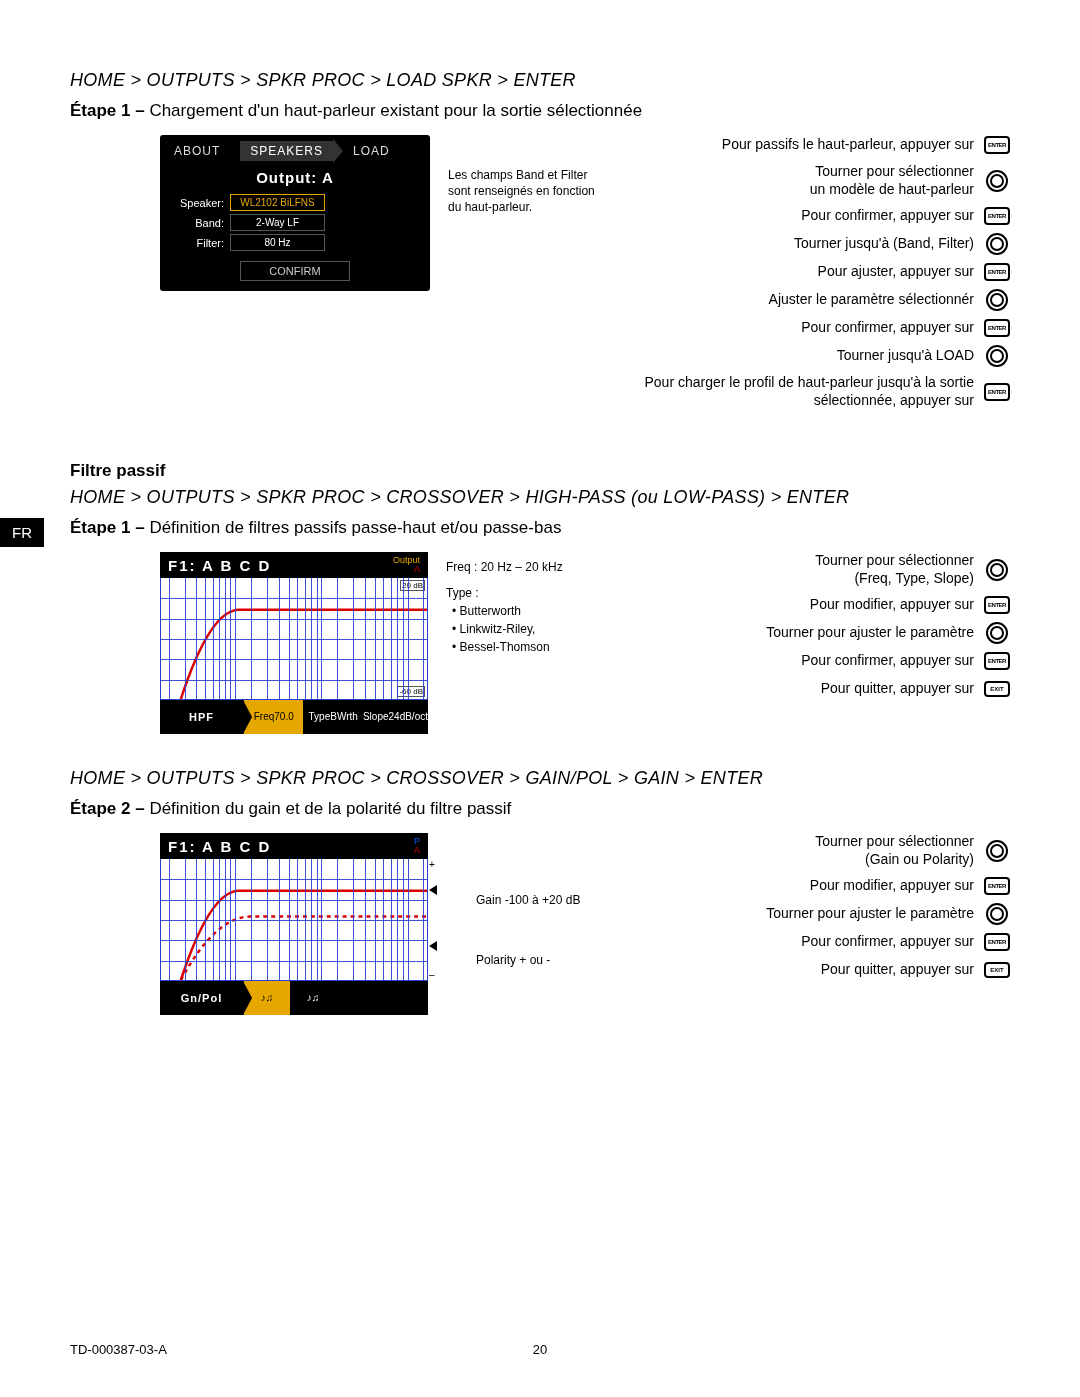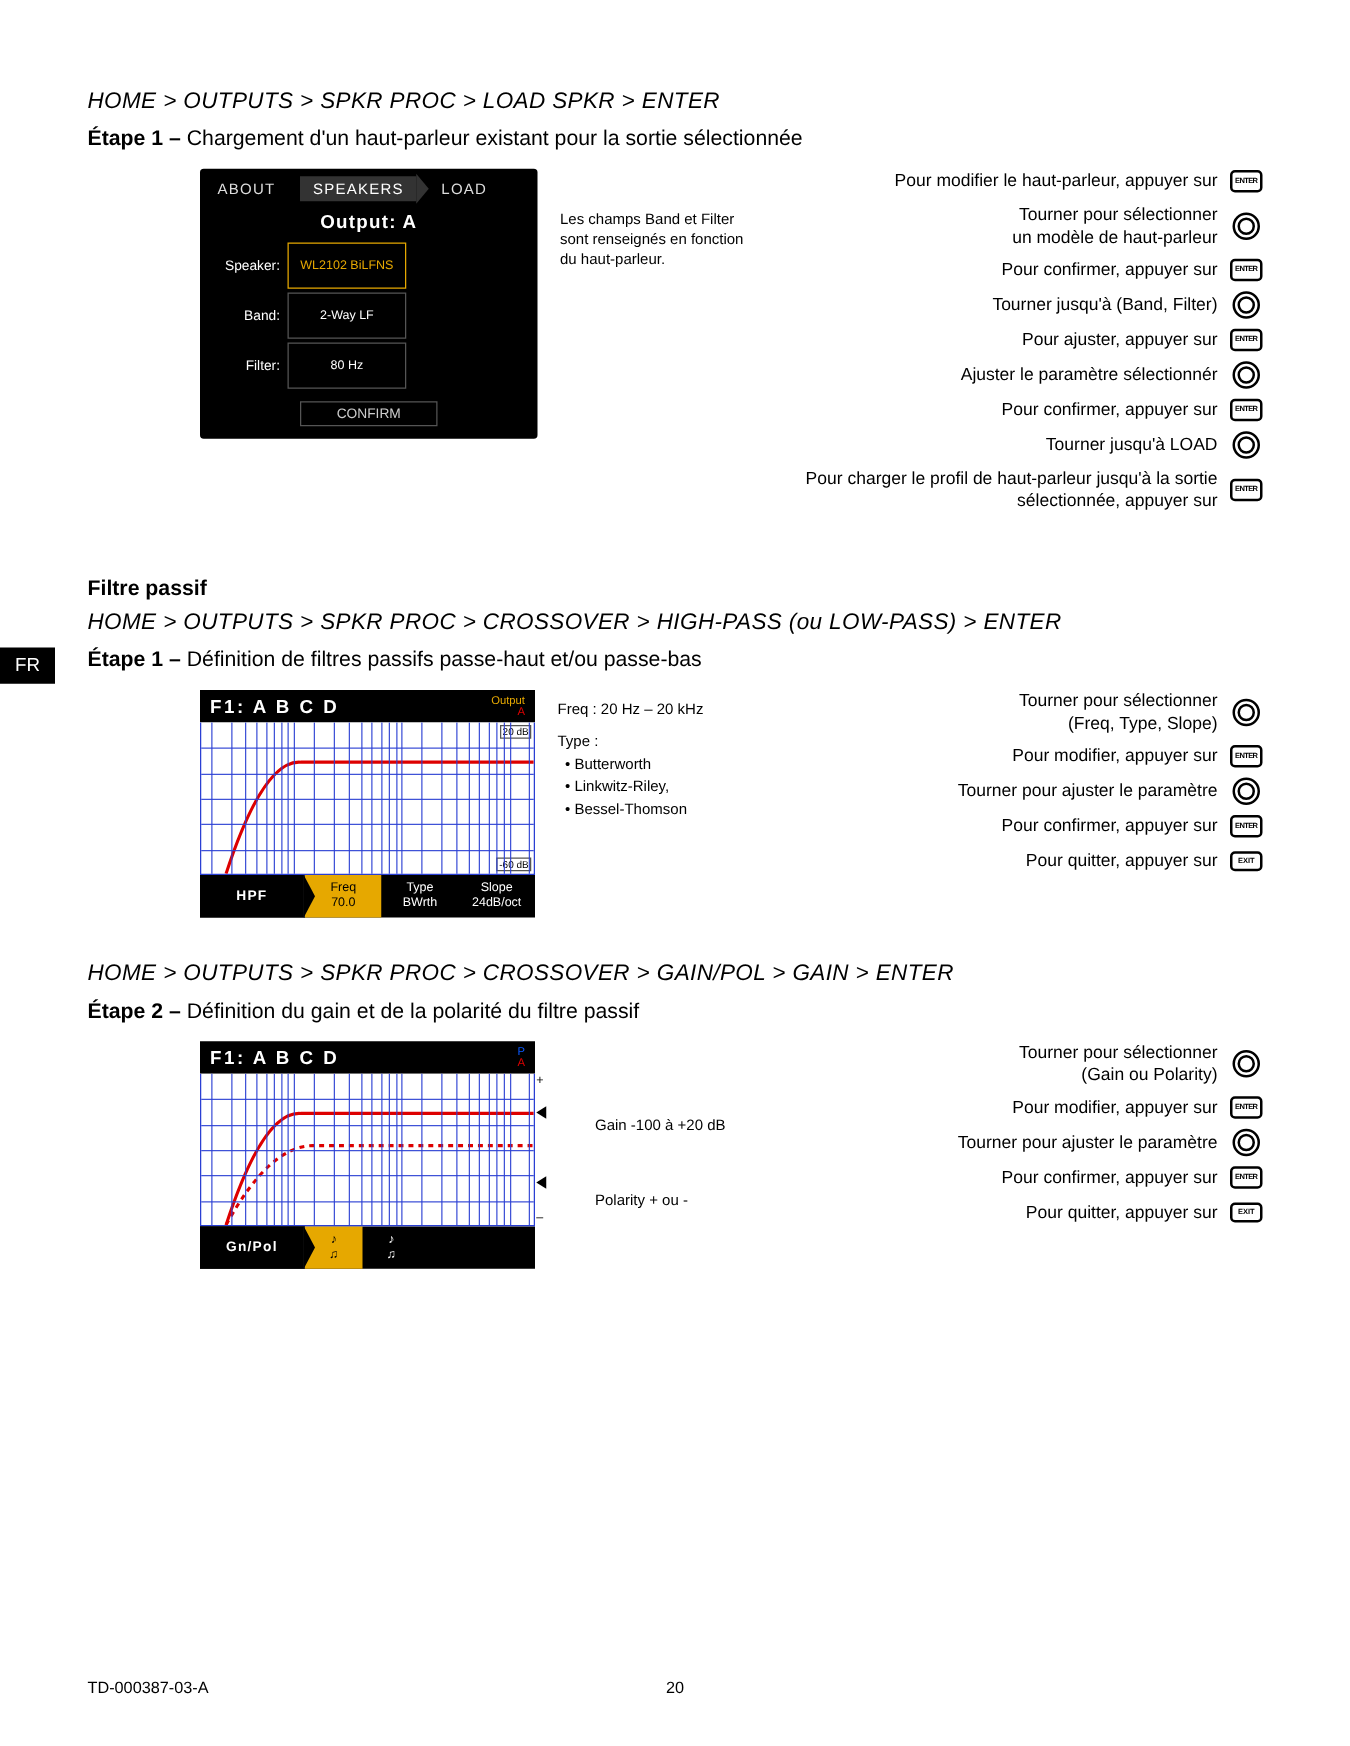--- a/index.html
+++ b/index.html
@@ -18,21 +18,21 @@
   .section-row { display: flex; align-items: flex-start; gap: 18px; }
   .device-panel { width: 270px; background:#000; border-radius:3px; padding:4px 4px 10px 4px; color:#fff; font-size:12px; }
   .tab-row { display:flex; align-items:center; height:24px; }
   .tab { padding:3px 10px; font-size:12px; letter-spacing:1px; color:#ddd; }
   .tab.active { background:#333; color:#fff; }
   .tab-arrow { width:0; height:0; border-top:12px solid transparent; border-bottom:12px solid transparent; border-left:10px solid #000; }
   .tab-arrow.lit { border-left-color:#333; }
   .output-label { text-align:center; font-weight:bold; font-size:15px; letter-spacing:1px; margin:6px 0 8px; }
   .field-row { display:flex; align-items:center; margin:3px 0 3px 6px; font-size:11px; }
   .field-row span.lbl { width:54px; text-align:right; margin-right:6px; }
-  .field-row span.val { border:1px solid #555; padding:12px 8px; min-width:95px; text-align:center; font-size:10px; }
+  .field-row span.val { border:1px solid #555; padding:2px 8px; min-width:95px; text-align:center; font-size:10px; }
   .field-row span.val.hl { color:#e6a800; border-color:#e6a800; }
   .confirm-btn { display:block; margin:10px auto 0; border:1px solid #555; padding:3px 28px; font-size:11px; color:#ccc; text-align:center; width:fit-content; }
   .field-note { width:150px; font-size:12px; line-height:1.35; margin-top:32px; }
   .instr-col { flex:1; }
   .instr-line { display:flex; justify-content:flex-end; align-items:center; gap:10px; margin-bottom:8px; font-size:14px; }
   .instr-line .txt { text-align:right; line-height:1.25; }
   .icon { width:26px; height:20px; display:flex; align-items:center; justify-content:center; flex-shrink:0; }
   .enter-key { border:2px solid #000; border-radius:4px; width:28px; height:18px; font-size:6px; font-weight:bold; display:flex; align-items:center; justify-content:center; letter-spacing:-0.5px; }
   .dial { width:22px; height:22px; border:2px solid #000; border-radius:50%; display:flex; align-items:center; justify-content:center; }
   .dial::after { content:""; width:10px; height:10px; border:2px solid #000; border-radius:50%; }
@@ -47,21 +47,21 @@
   .grid-v, .grid-h { position:absolute; background:#2a3fd3; opacity:0.9; }
   .grid-v { top:0; bottom:0; width:1px; }
   .grid-h { left:0; right:0; height:1px; }
   .hp-curve { position:absolute; left:0; top:0; width:100%; height:100%; }
   .hp-curve path { stroke:#d00; stroke-width:2.5; fill:none; }
   .hp-curve path.dash { stroke-dasharray:4 4; }
   .db-label { position:absolute; right:2px; font-size:8px; background:rgba(255,255,255,0.7); padding:0 1px; border:1px solid #555; }
   .chart-footer { display:flex; background:#000; color:#fff; font-size:11px; height:34px; }
   .footer-lbl { background:#000; color:#fff; width:84px; display:flex; align-items:center; justify-content:center; font-weight:bold; letter-spacing:1px; border-right:1px solid #333; position:relative; }
   .footer-lbl::after { content:""; position:absolute; right:-9px; top:0; width:0; height:0; border-top:17px solid transparent; border-bottom:17px solid transparent; border-left:9px solid #000; z-index:2; }
-  .footer-cell { flex:1; display:flex; flex-direction:column; align-items:center; justify-content:center; font-size:10px; line-height:1.2; }
+  .footer-cell { flex:1; display:flex; flex-direction:row; align-items:center; justify-content:center; font-size:10px; line-height:1.2; }
   .footer-cell.hl { background:#e6a800; color:#000; }
   .param-notes { width:160px; font-size:12px; line-height:1.5; margin-top:6px; }
   .param-notes ul { list-style:none; padding-left:6px; }
   .param-notes ul li::before { content:"• "; }
   .gain-scale { position:absolute; right:-30px; top:0; height:100%; width:28px; font-size:10px; }
   .gain-scale .mark { position:absolute; left:0; }
   .gain-scale .tri { width:0; height:0; border-top:5px solid transparent; border-bottom:5px solid transparent; border-right:8px solid #000; position:absolute; left:0; }
   .page-footer { position:absolute; bottom:40px; left:70px; right:70px; display:flex; justify-content:space-between; font-size:13px; }
   .page-footer .pn { font-weight:normal; position:absolute; left:50%; transform:translateX(-50%); }
 </style>
@@ -93,21 +93,21 @@
       </div>
     <div class="field-row">
         <span class="lbl">Filter:</span>
         <span class="val">80 Hz</span>
       </div>
     <div class="confirm-btn">CONFIRM</div>
   </div>
   <div class="field-note">Les champs Band et Filter sont renseignés en fonction du haut-parleur.</div>
   <div class="instr-col" id="instr1">
       <div class="instr-line">
-        <span class="txt" style="white-space: pre-line;">Pour modifier le haut-parleur, appuyer sur</span>
+        <span class="txt" style="white-space: pre-line;">Pour passifs le haut-parleur, appuyer sur</span>
         <span class="icon">
           <span class="enter-key">ENTER</span>
         </span>
       </div>
       <div class="instr-line">
         <span class="txt" style="white-space: pre-line;">Tourner pour sélectionner
 un modèle de haut-parleur</span>
         <span class="icon">
           <span class="dial"></span>
         </span>

